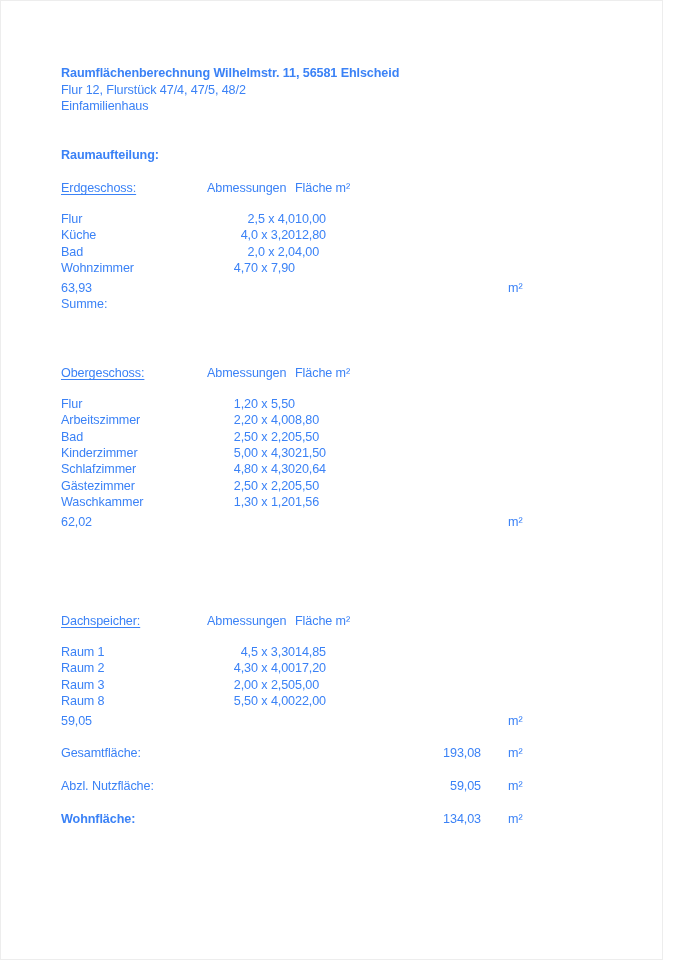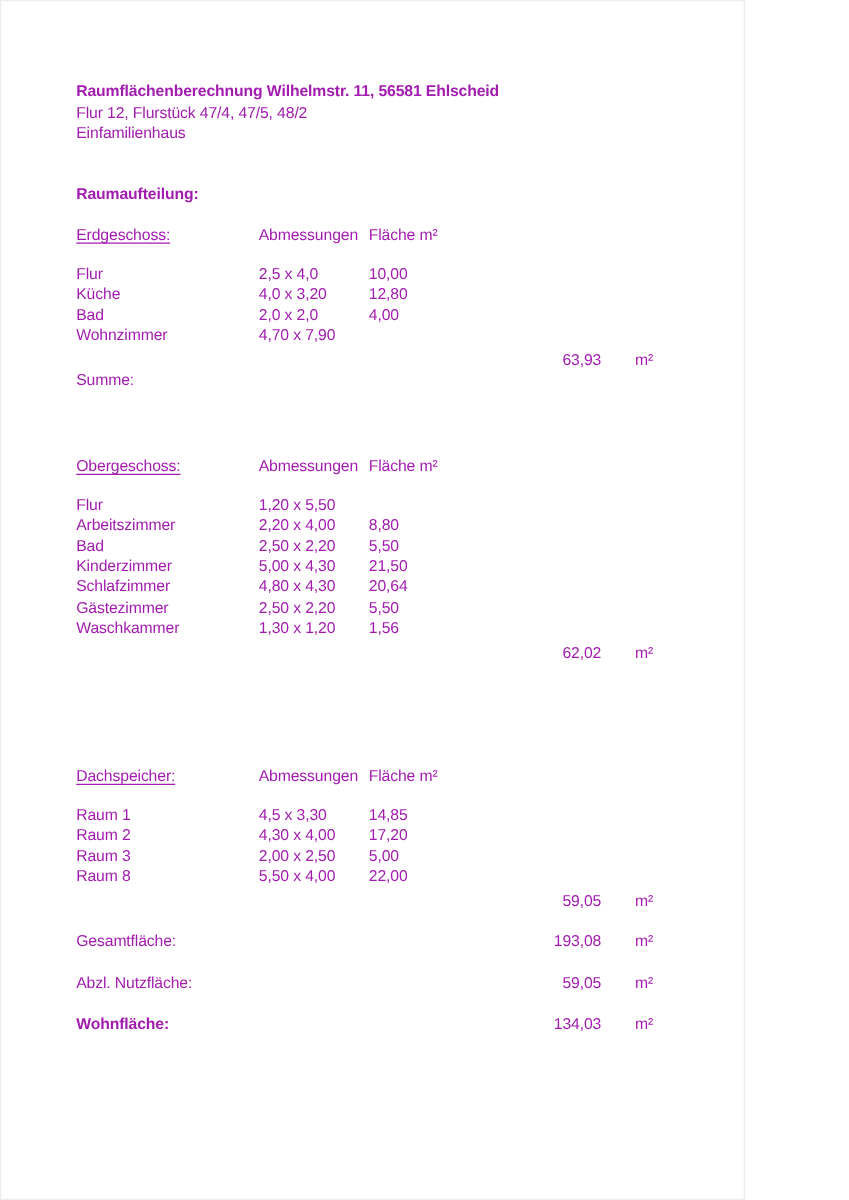--- a/index.html
+++ b/index.html
@@ -1,37 +1,37 @@
 <!DOCTYPE html>
 <html><head>
 <meta charset="utf-8">
 <style>
   html,body{margin:0;padding:0;background:#ffffff;}
   .page{
     position:relative;
-    width:596px;height:960px;
+    width:663px;height:960px;
     background:#ffffff;
     font-family:"Liberation Sans","DejaVu Sans",sans-serif;
     font-size:12.6px;
     letter-spacing:-0.1px;
-    color:#a21caf;
+    color:#3b82f6;
     overflow:hidden;
     box-shadow:inset 0 0 0 1px #ededed;
   }
   .abs{position:absolute;left:61px;right:0;}
   .row{display:flex;align-items:center;height:16.3px;}
   .spacer{height:14.7px;}
   .c1{width:146px;}
-  .c2{width:88px;text-align:left;}
+  .c2{width:88px;text-align:right;}
   .c2.hdr-left{text-align:left;}
   .c3{width:196px;}
   .bold{font-weight:bold;}
   .underline{text-decoration:underline;text-underline-offset:2px;}
   .sum-row{margin-top:3.6px;}
-  .sum-val{width:420px;text-align:right;}
+  .sum-val{width:420px;}
   .unit{margin-left:27px;width:30px;text-align:left;}
   .t-label{width:359px;}
   .t-val{width:61px;text-align:right;}
   .totals .row + .row{margin-top:16.5px;}
   .hdrline{line-height:16.6px;height:16.6px;}
 </style>
 </head>
 <body>
 
 <div class="page">

